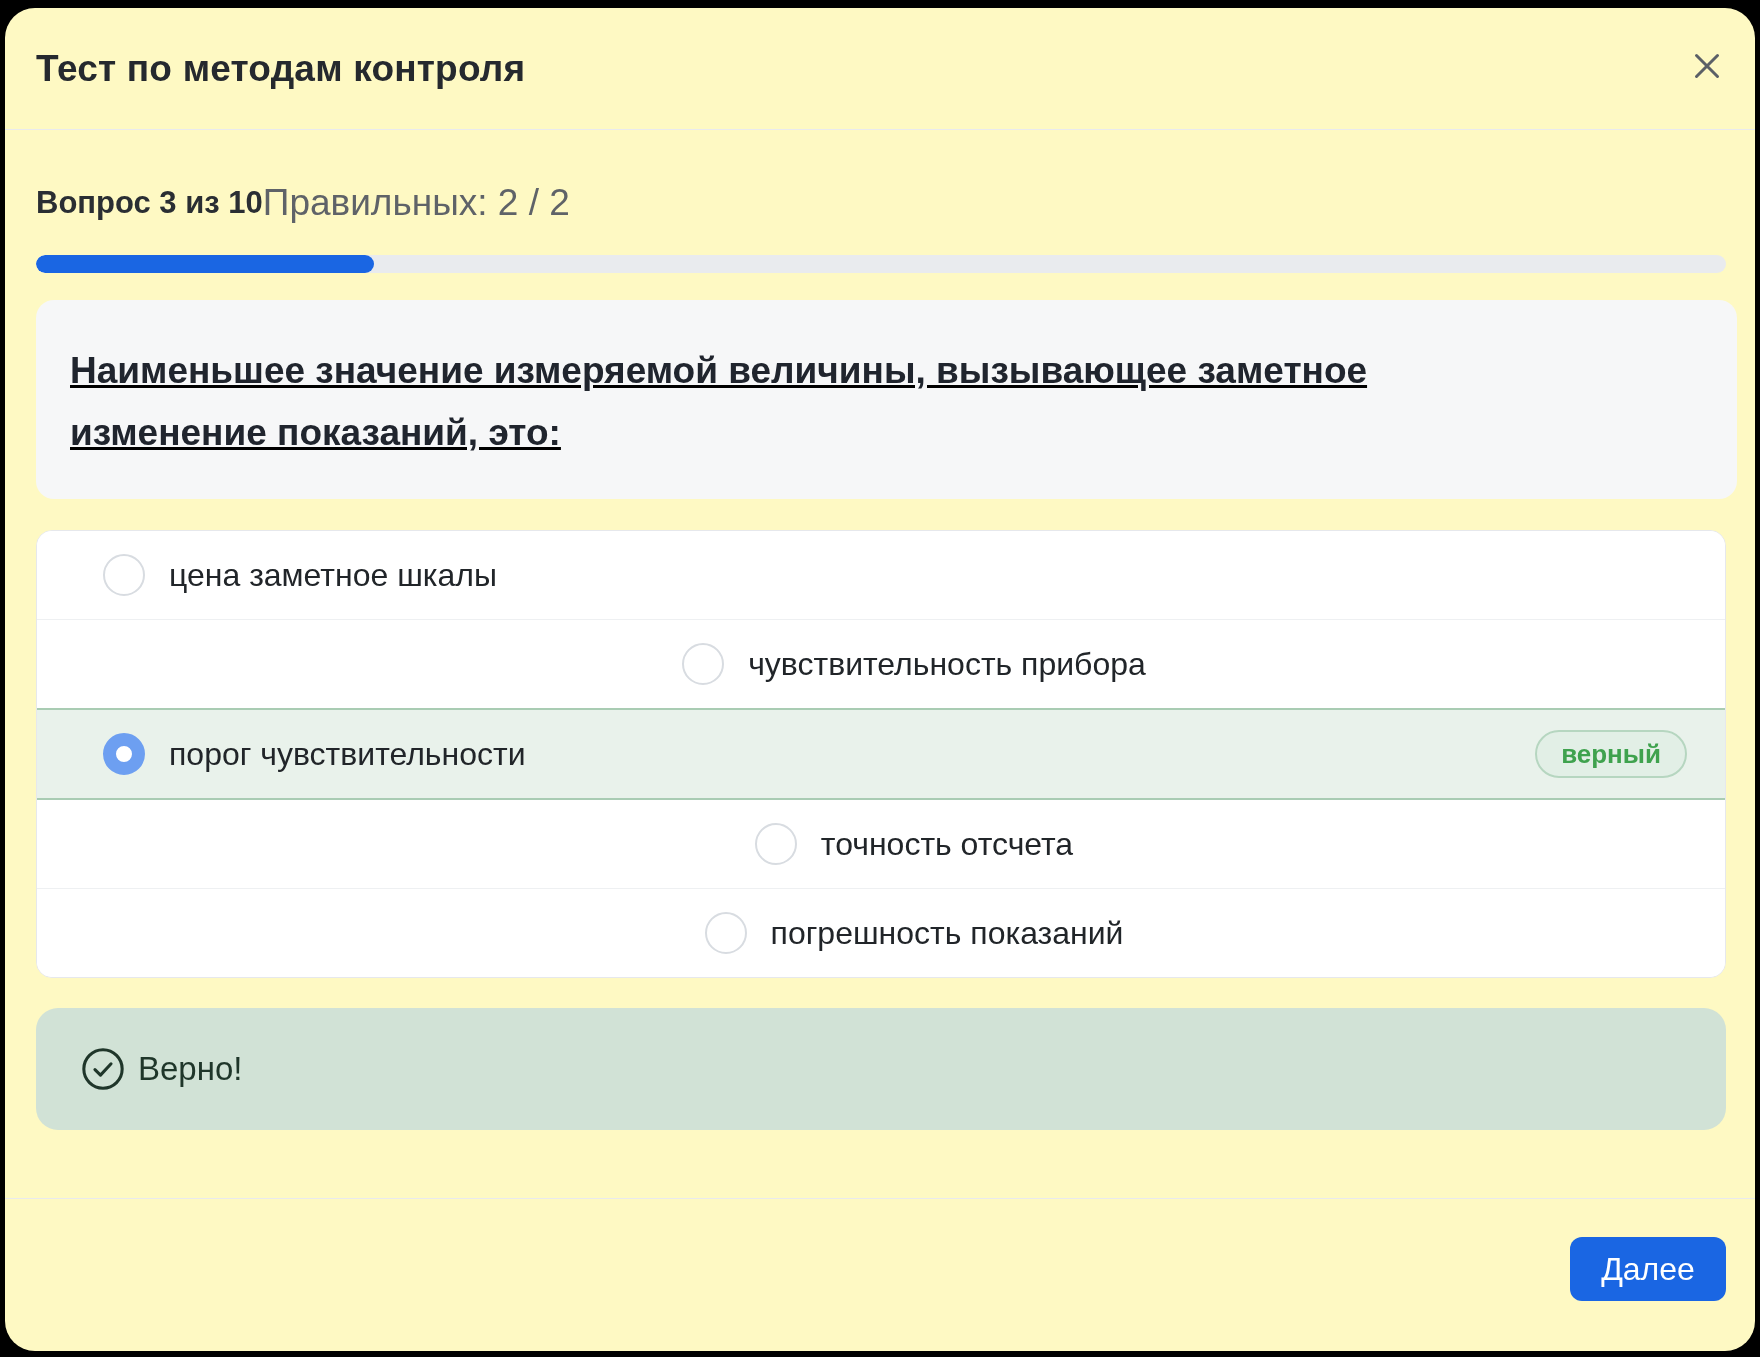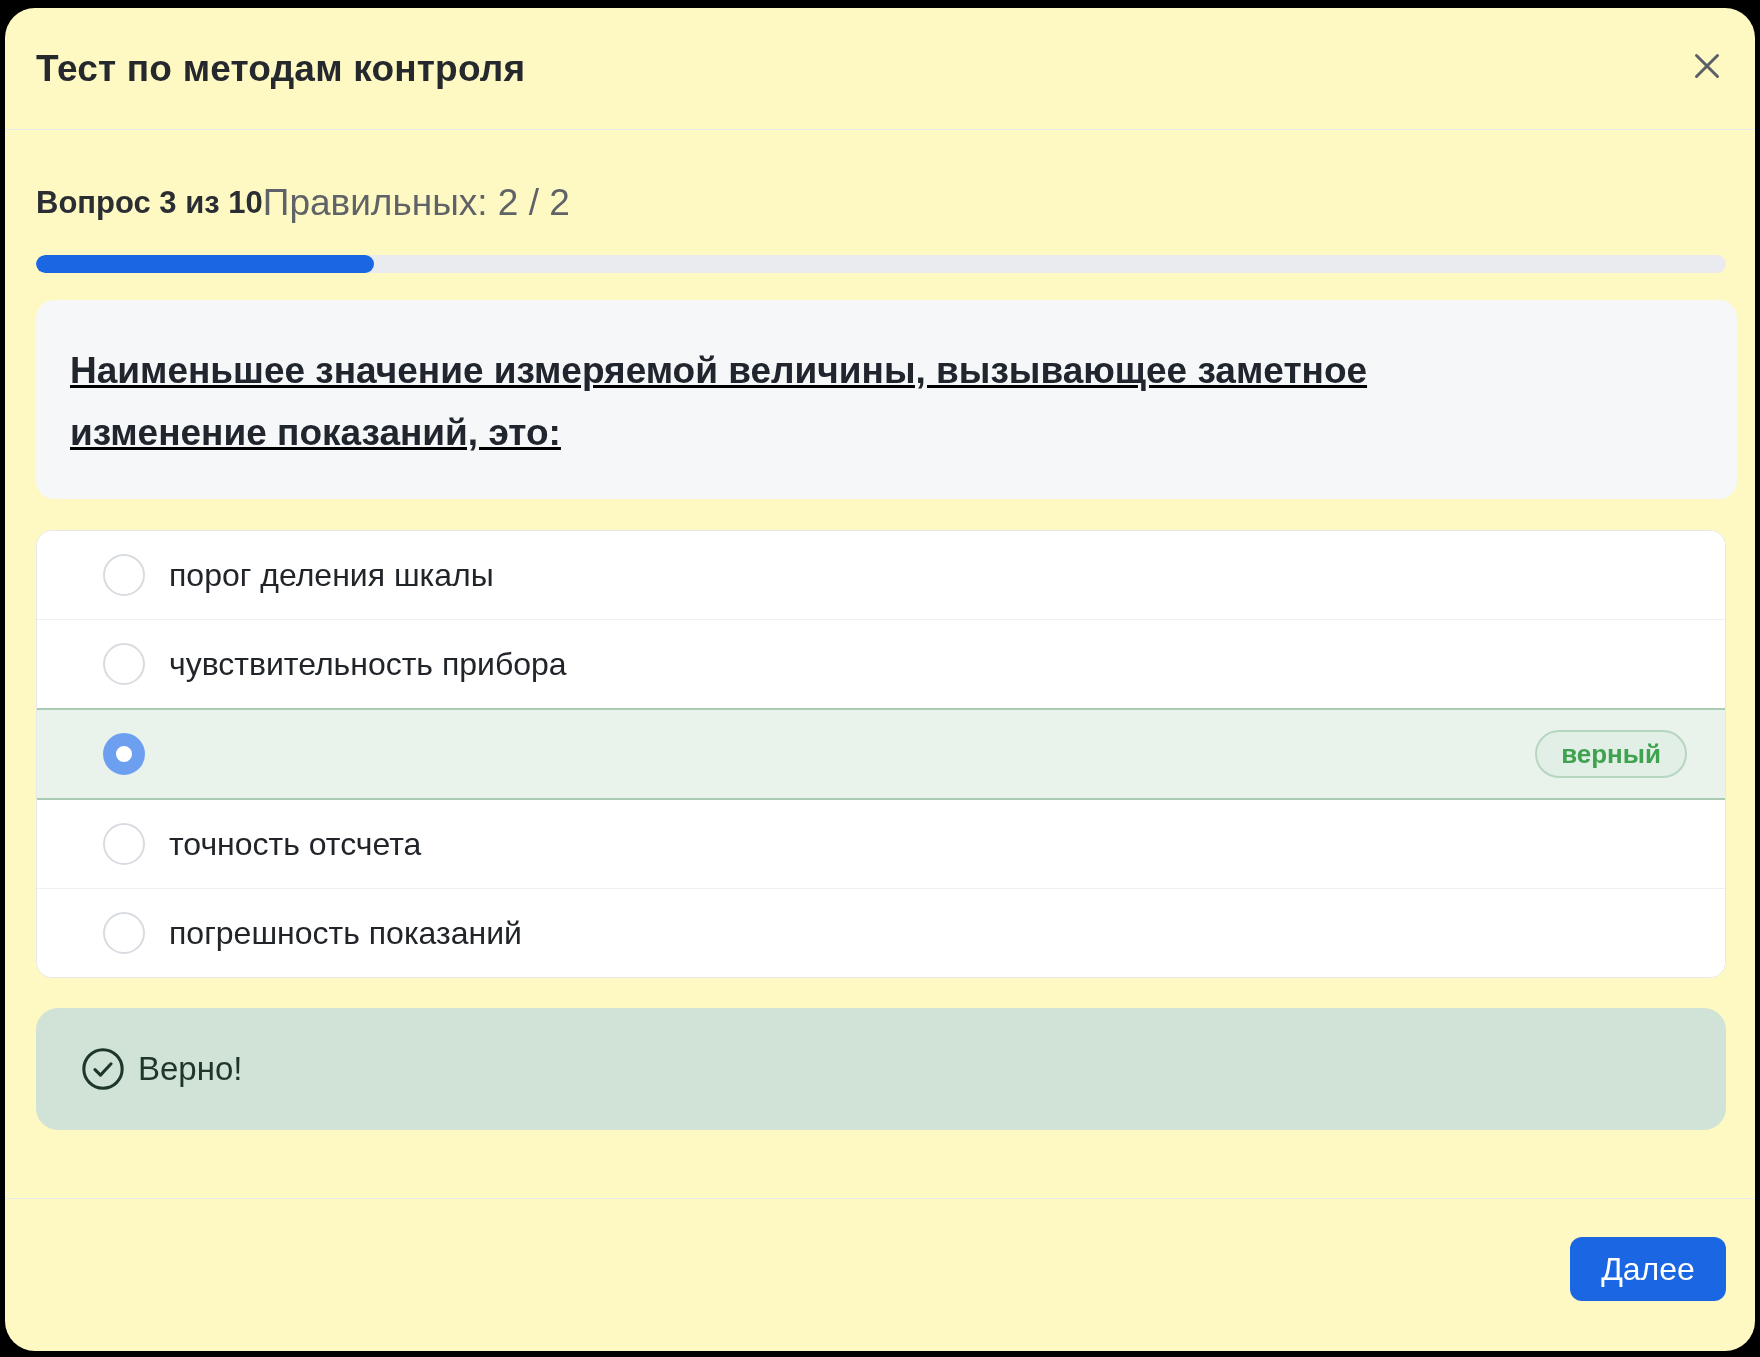--- a/index.html
+++ b/index.html
@@ -77,21 +77,21 @@
   .options{
     position:absolute; left:31px; right:29px; top:522px; height:448px;
     background:#fff;
     border:1.5px solid #e6e8ec; border-radius:16px;
     display:flex; flex-direction:column; overflow:hidden;
   }
   .option{
     flex:1; display:flex; align-items:center;
     padding-left:66px; gap:24px; cursor:pointer; background:#fff;
   }
-  .option + .option{border-top:1px solid #eef0f2;}
+  .option + .option{border-top:1px solid #eef0f2;justify-content:center;}
   .radio{
     width:42px; height:42px; border-radius:50%;
     border:2px solid #d8dce1; background:#fff; flex-shrink:0;
   }
   .option.correct{
     background:var(--row-green);
     border-top:2px solid var(--row-green-border);
     border-bottom:2px solid var(--row-green-border);
   }
   .option.correct + .option{border-top:none;}
@@ -157,28 +157,29 @@
       <div class="progress-fill" style="width: 20%;"></div>
     </div>
 
     <div class="question-box">
       <div class="question-text">Наименьшее значение измеряемой величины, вызывающее заметное изменение показаний, это:</div>
     </div>
 
     <div class="options">
       <div class="option">
         <span class="radio"></span>
-        <span class="option-label">порог деления шкалы</span>
+        <span class="option-label">цена заметное шкалы</span>
       </div>
       <div class="option">
         <span class="radio"></span>
         <span class="option-label">чувствительность прибора</span>
       </div>
       <div class="option correct">
         <span class="radio"></span>
+        <span class="option-label">порог чувствительности</span>
         <span class="badge">верный</span>
       </div>
       <div class="option">
         <span class="radio"></span>
         <span class="option-label">точность отсчета</span>
       </div>
       <div class="option">
         <span class="radio"></span>
         <span class="option-label">погрешность показаний</span>
       </div>

